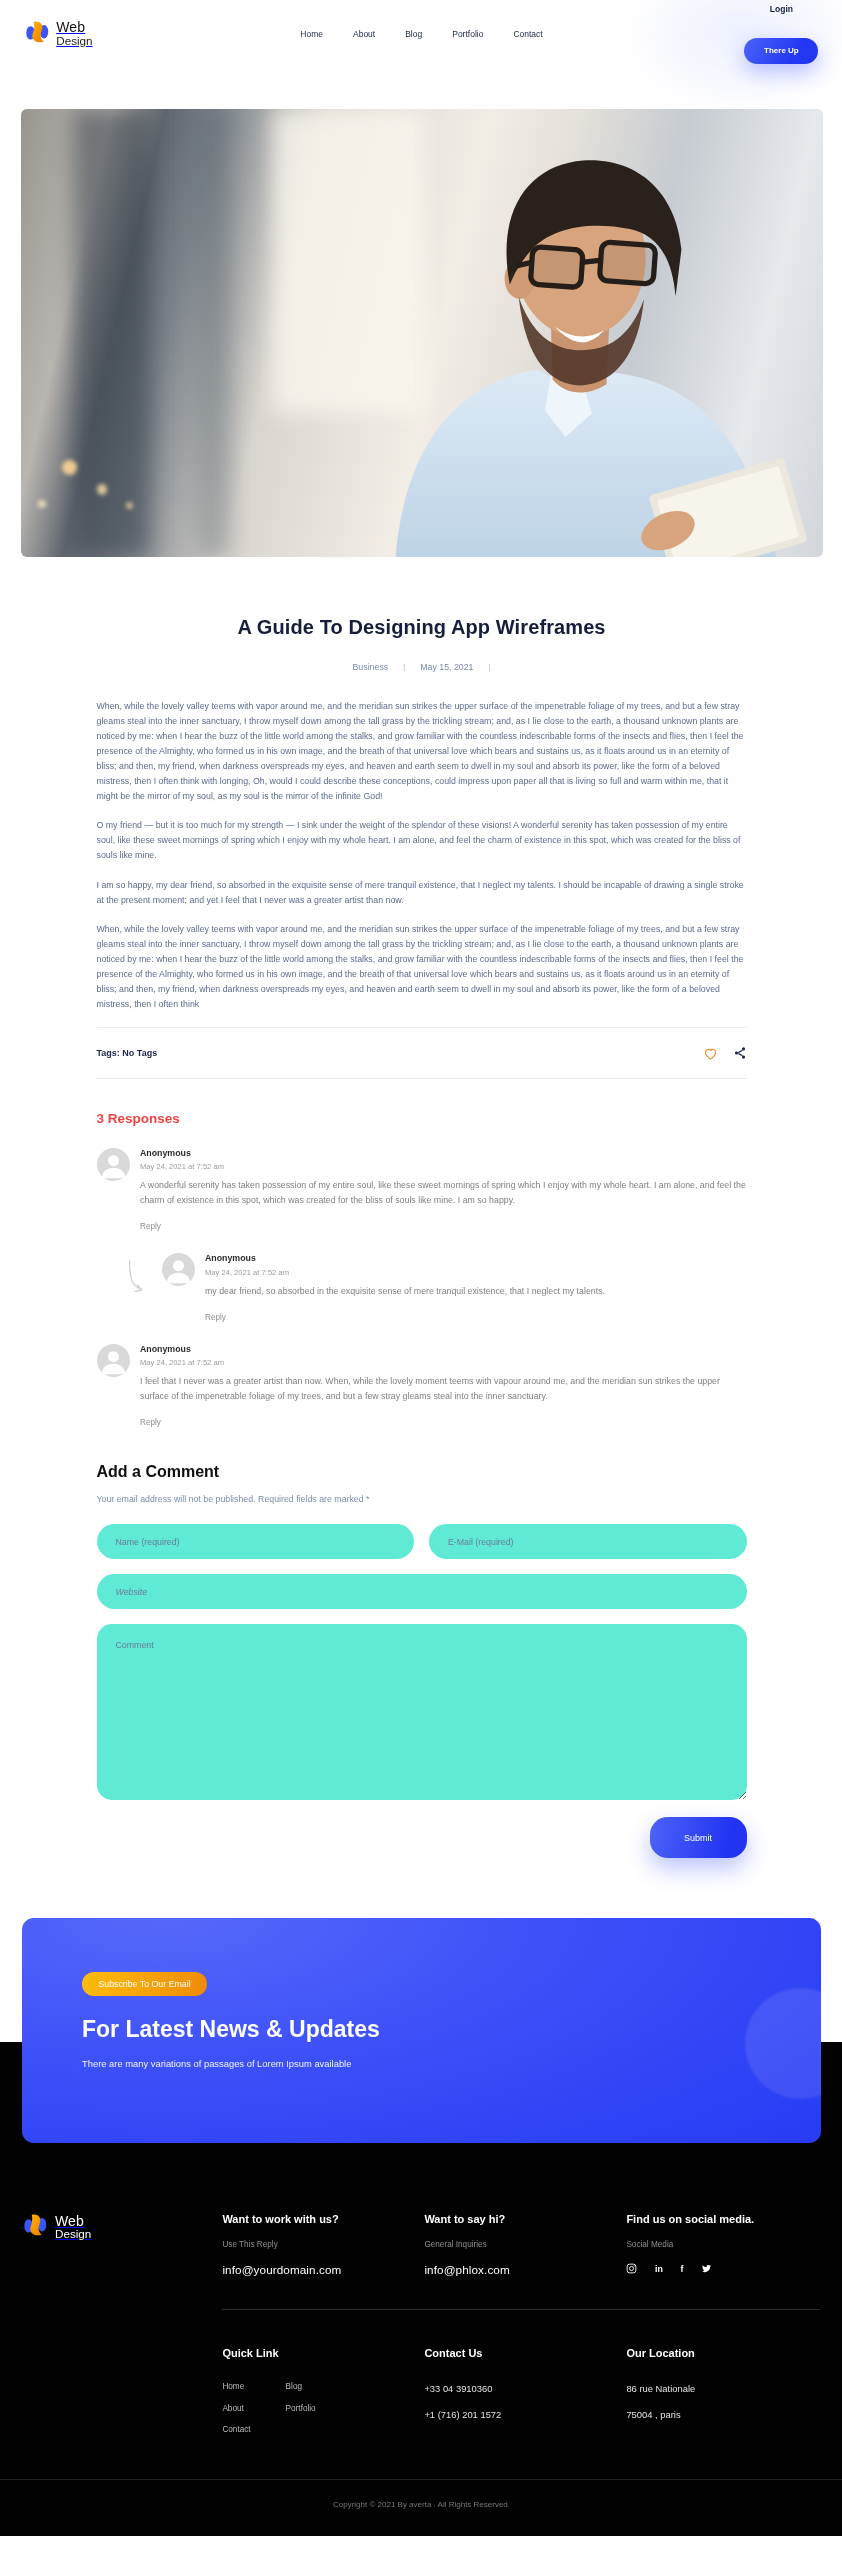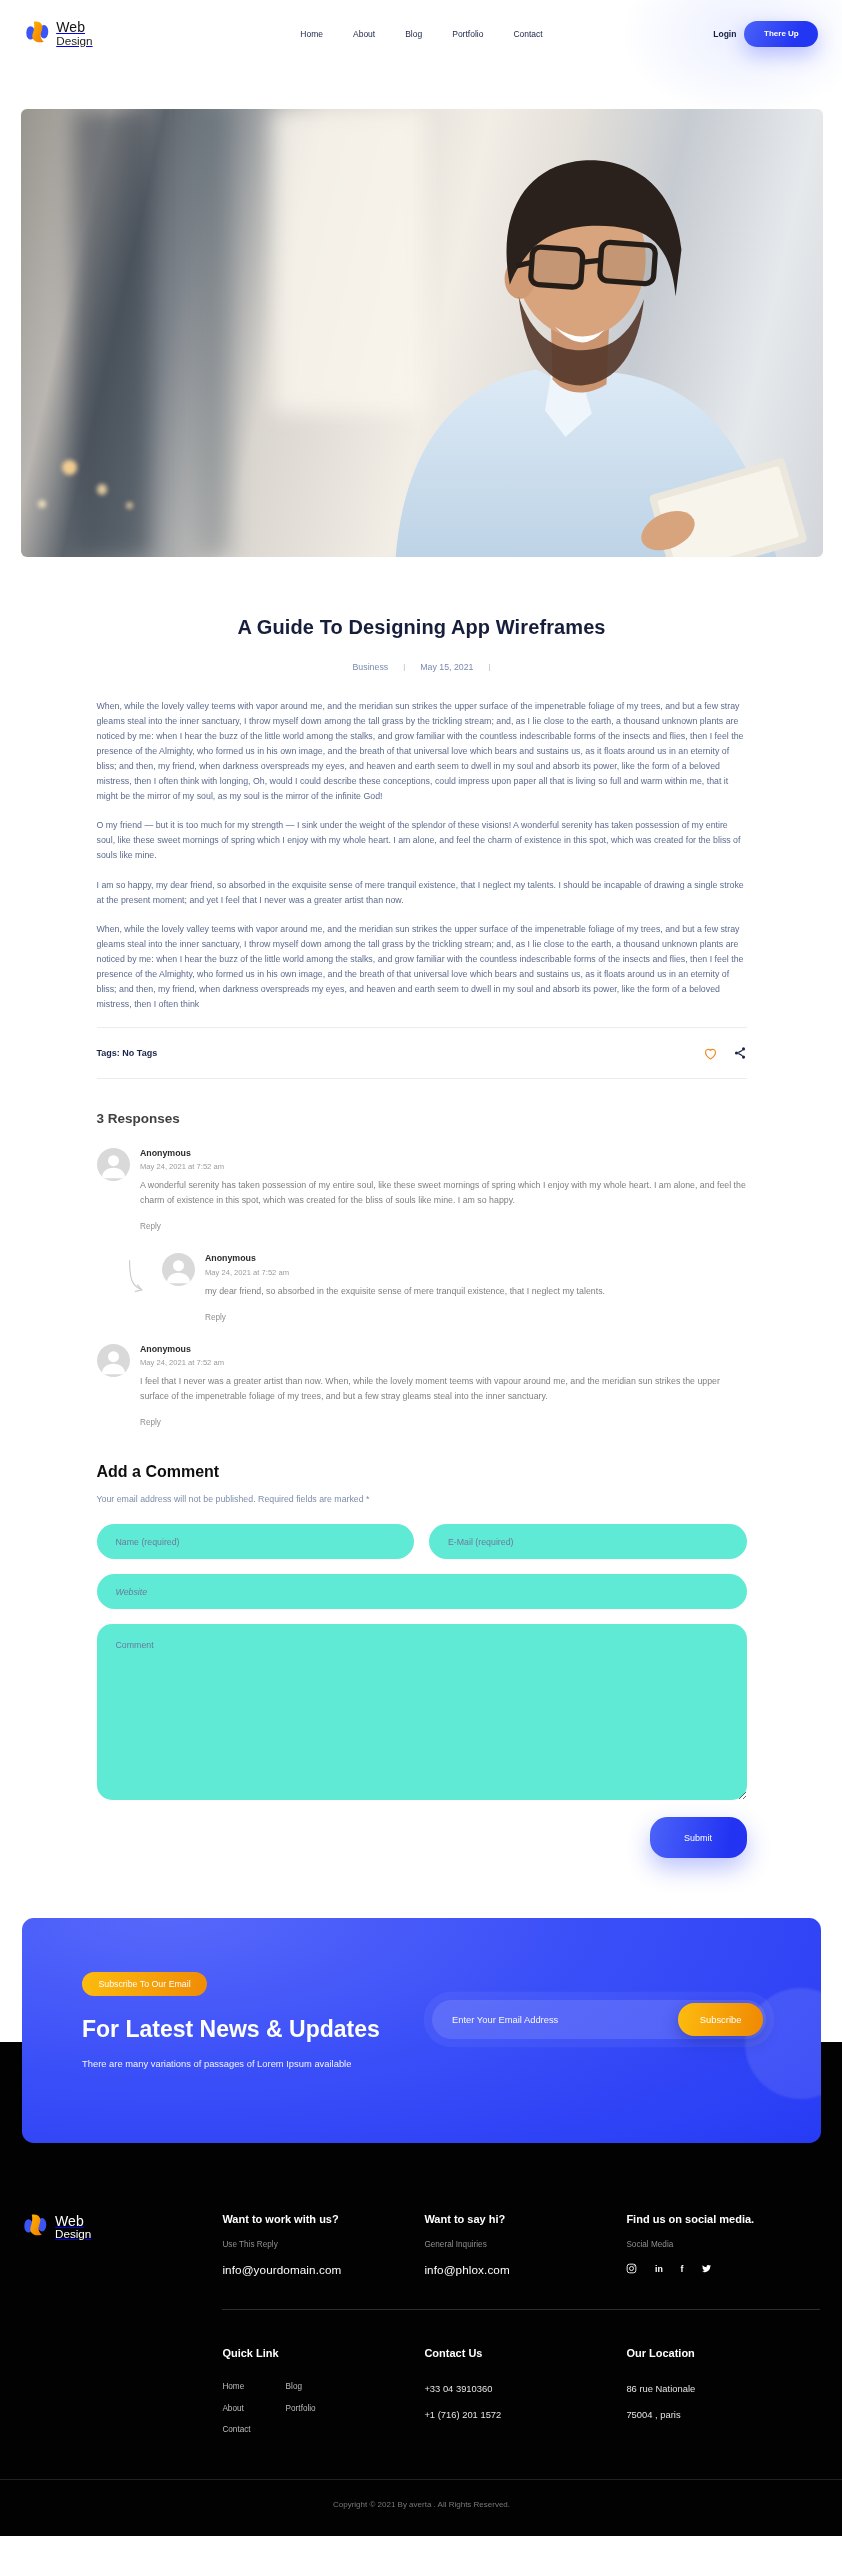--- a/index.html
+++ b/index.html
@@ -10,21 +10,21 @@
   
   .site-header { height:67px; display:flex; align-items:center; padding:0 24.6px; position:relative; }
   .header-glow { position:absolute; right:-23.4px; top:-47px; width:246px; height:164px;
     background:radial-gradient(closest-side, rgba(70,100,255,.10), rgba(70,100,255,0)); pointer-events:none; }
   .logo { display:flex; align-items:center; gap:7px; }
   .logo-text { line-height:1.02; }
   .logo-text .l1 { font-size:14px; font-weight:400; color:#121212; letter-spacing:0.1px; }
   .logo-text .l2 { font-size:11.7px; font-weight:400; color:#1c1c1c; }
   .main-nav { position:absolute; left:0; right:0; display:flex; justify-content:center; gap:30px; }
   .main-nav a { text-decoration:none; color:#1b2547; font-size:8.5px; font-weight:500; }
-  .header-right { margin-left:auto; display:flex; align-items:center; gap:8px; position:relative; }
+  .header-right { margin-left:auto; display:flex; align-items:center; gap:24px; position:relative;flex-direction:column; }
   .login-link { font-size:8.5px; font-weight:600; color:#16203c; text-decoration:none; }
   .signup-btn { width:74px; height:26px; border:none; border-radius:13px; color:#fff; font-size:8px; font-weight:600;
     background:linear-gradient(120deg,#4b63f9 0%,#2336f2 70%); cursor:pointer;
     box-shadow:0 8.2px 20px rgba(43,67,247,.30); font-family:inherit; }
 
   
   .hero { margin:42px 20.5px 0; height:448px; border-radius:5.9px; overflow:hidden; position:relative;
     background:linear-gradient(103deg,#98948e 0%,#b9b5b0 10%,#5f666e 16%,#7d848b 22%,#d9d5cf 34%,#f2ede5 52%,#e4e0da 62%,#c6cbd1 74%,#e6e9ec 88%,#d2d6da 100%); }
   .hero .panel { position:absolute; filter:blur(10.5px); }
   .hero .p1 { left:53px; top:0; width:76px; height:448px; background:rgba(56,66,76,.55); }
@@ -49,21 +49,21 @@
 
   
   .tags-row { width:650px; margin:13px auto 0; border-top:0.6px solid #ececec; border-bottom:0.6px solid #ececec;
     display:flex; align-items:center; justify-content:space-between; padding:17.6px 0; }
   .tags-label { font-size:9px; font-weight:700; color:#1b2547; }
   .tag-actions { display:flex; align-items:center; gap:15px; }
   .icon-btn { background:none; border:none; cursor:pointer; padding:0; display:flex; }
 
   
   .comments { width:650px; margin:32px auto 0; }
-  .comments-heading { font-size:13.5px; font-weight:800; color:#404040; }
+  .comments-heading { font-size:13.5px; font-weight:800; color:#ef4444; }
   .comment { display:flex; gap:10.5px; margin-top:22px; }
   .comment.nested { margin-left:29px; position:relative; padding-left:36px; }
   .reply-arrow { position:absolute; left:0; top:5.9px; }
   .avatar { width:33px; height:33px; border-radius:50%; background:#d9d9d9; flex:none; overflow:hidden; }
   .comment-main { flex:1; }
   .comment-author { font-size:8.8px; font-weight:700; color:#2c2c2c; }
   .comment-date { font-size:7.6px; color:#9b9b9b; margin-top:4.1px; }
   .comment-text { font-size:8.8px; line-height:14.6px; color:#7f7f7f; margin-top:7px; }
   .reply-link { display:inline-block; margin-top:15px; font-size:8.2px; color:#8f8f8f; text-decoration:none; }
 
@@ -318,24 +318,20 @@
 
   <div class="footer-area">
 
     <div class="newsletter-card">
       <div class="deco-circle"></div>
       <div class="nl-left">
         <span class="nl-badge">Subscribe To Our Email</span>
         <h2 class="nl-heading">For Latest News &amp; Updates</h2>
         <p class="nl-sub">There are many variations of passages of Lorem Ipsum available</p>
       </div>
-      <div class="nl-form">
-        <input class="nl-input" type="email" placeholder="Enter Your Email Address" style="">
-        <button class="nl-btn">Subscribe</button>
-      </div>
     </div>
 
     <footer class="site-footer">
       <div class="f-row1">
         <div class="f-logo-col">
           <a href="#" class="f-logo logo">
             <span>
               <svg width="24.6" height="24.6" viewBox="0 0 42 42">
                 <ellipse cx="9.5" cy="22" rx="7.3" ry="11.5" fill="#3a55f6"></ellipse>
                 <ellipse cx="32.5" cy="20" rx="7.3" ry="11.5" fill="#3a55f6"></ellipse>

